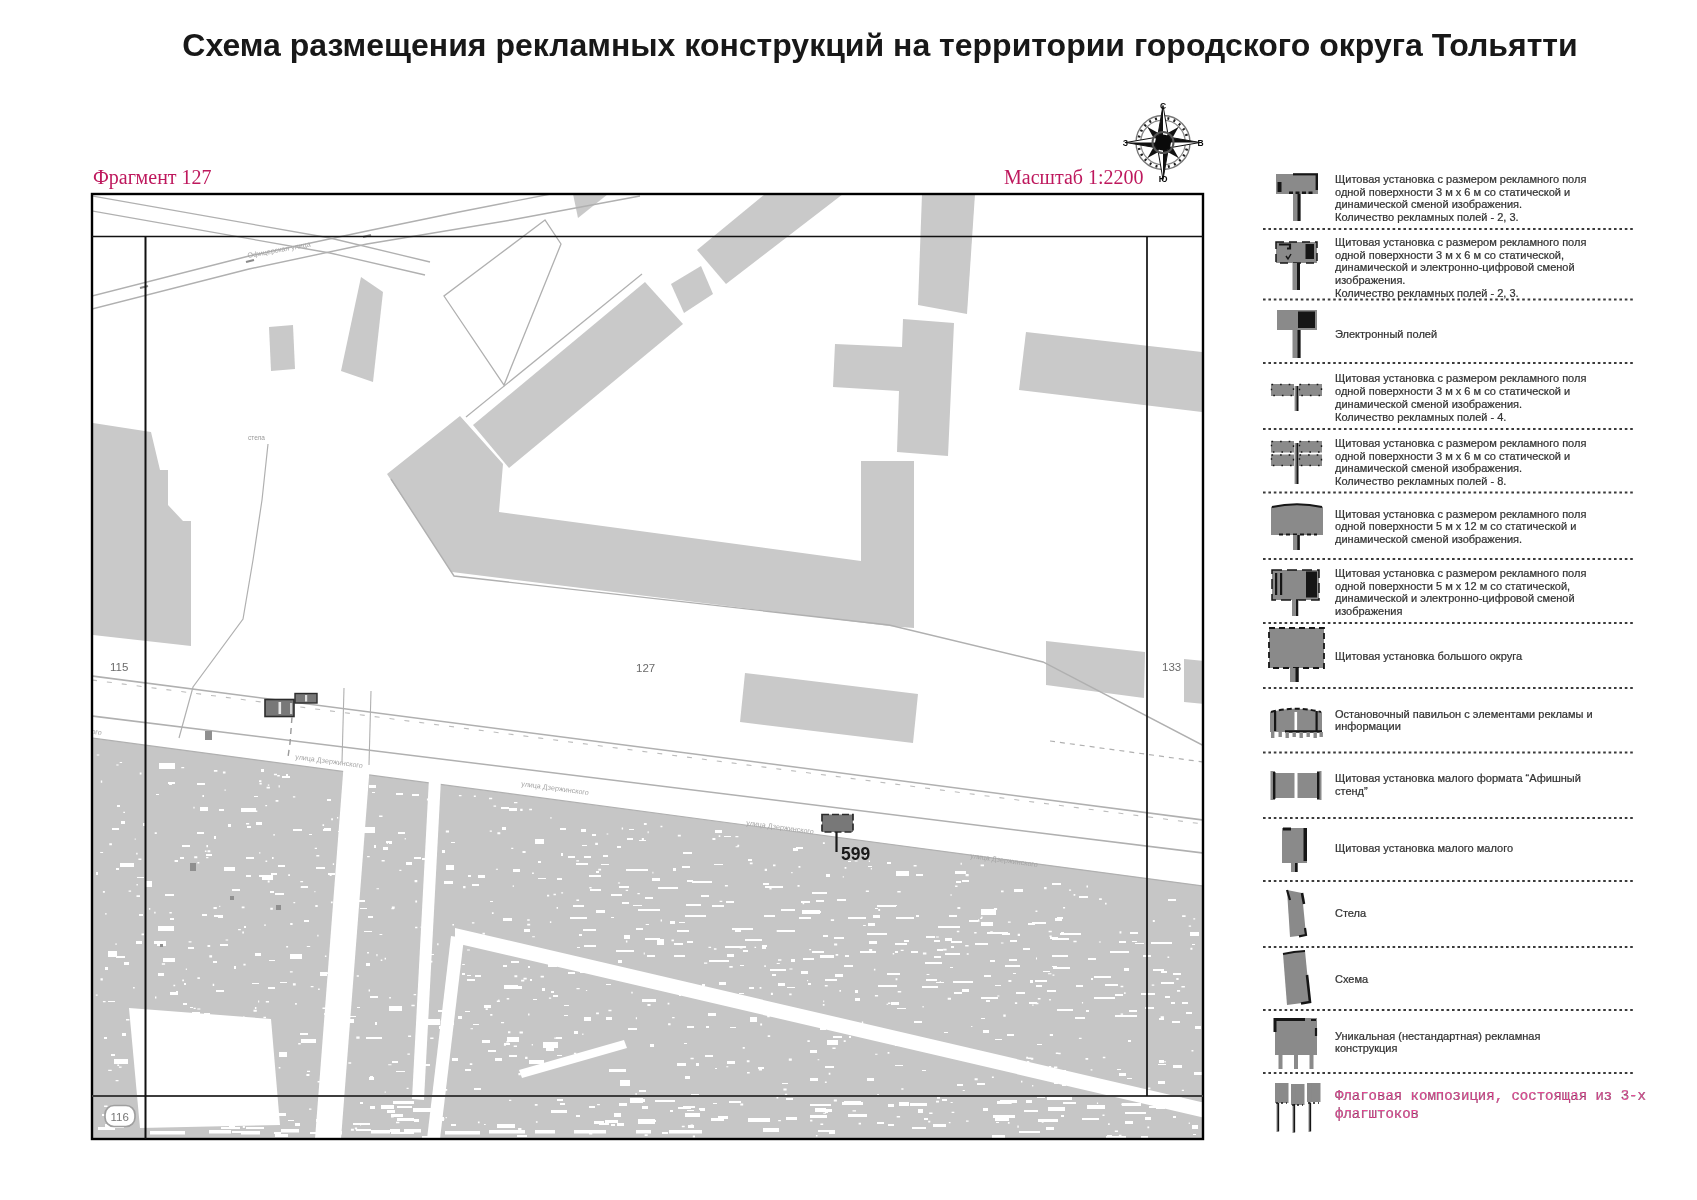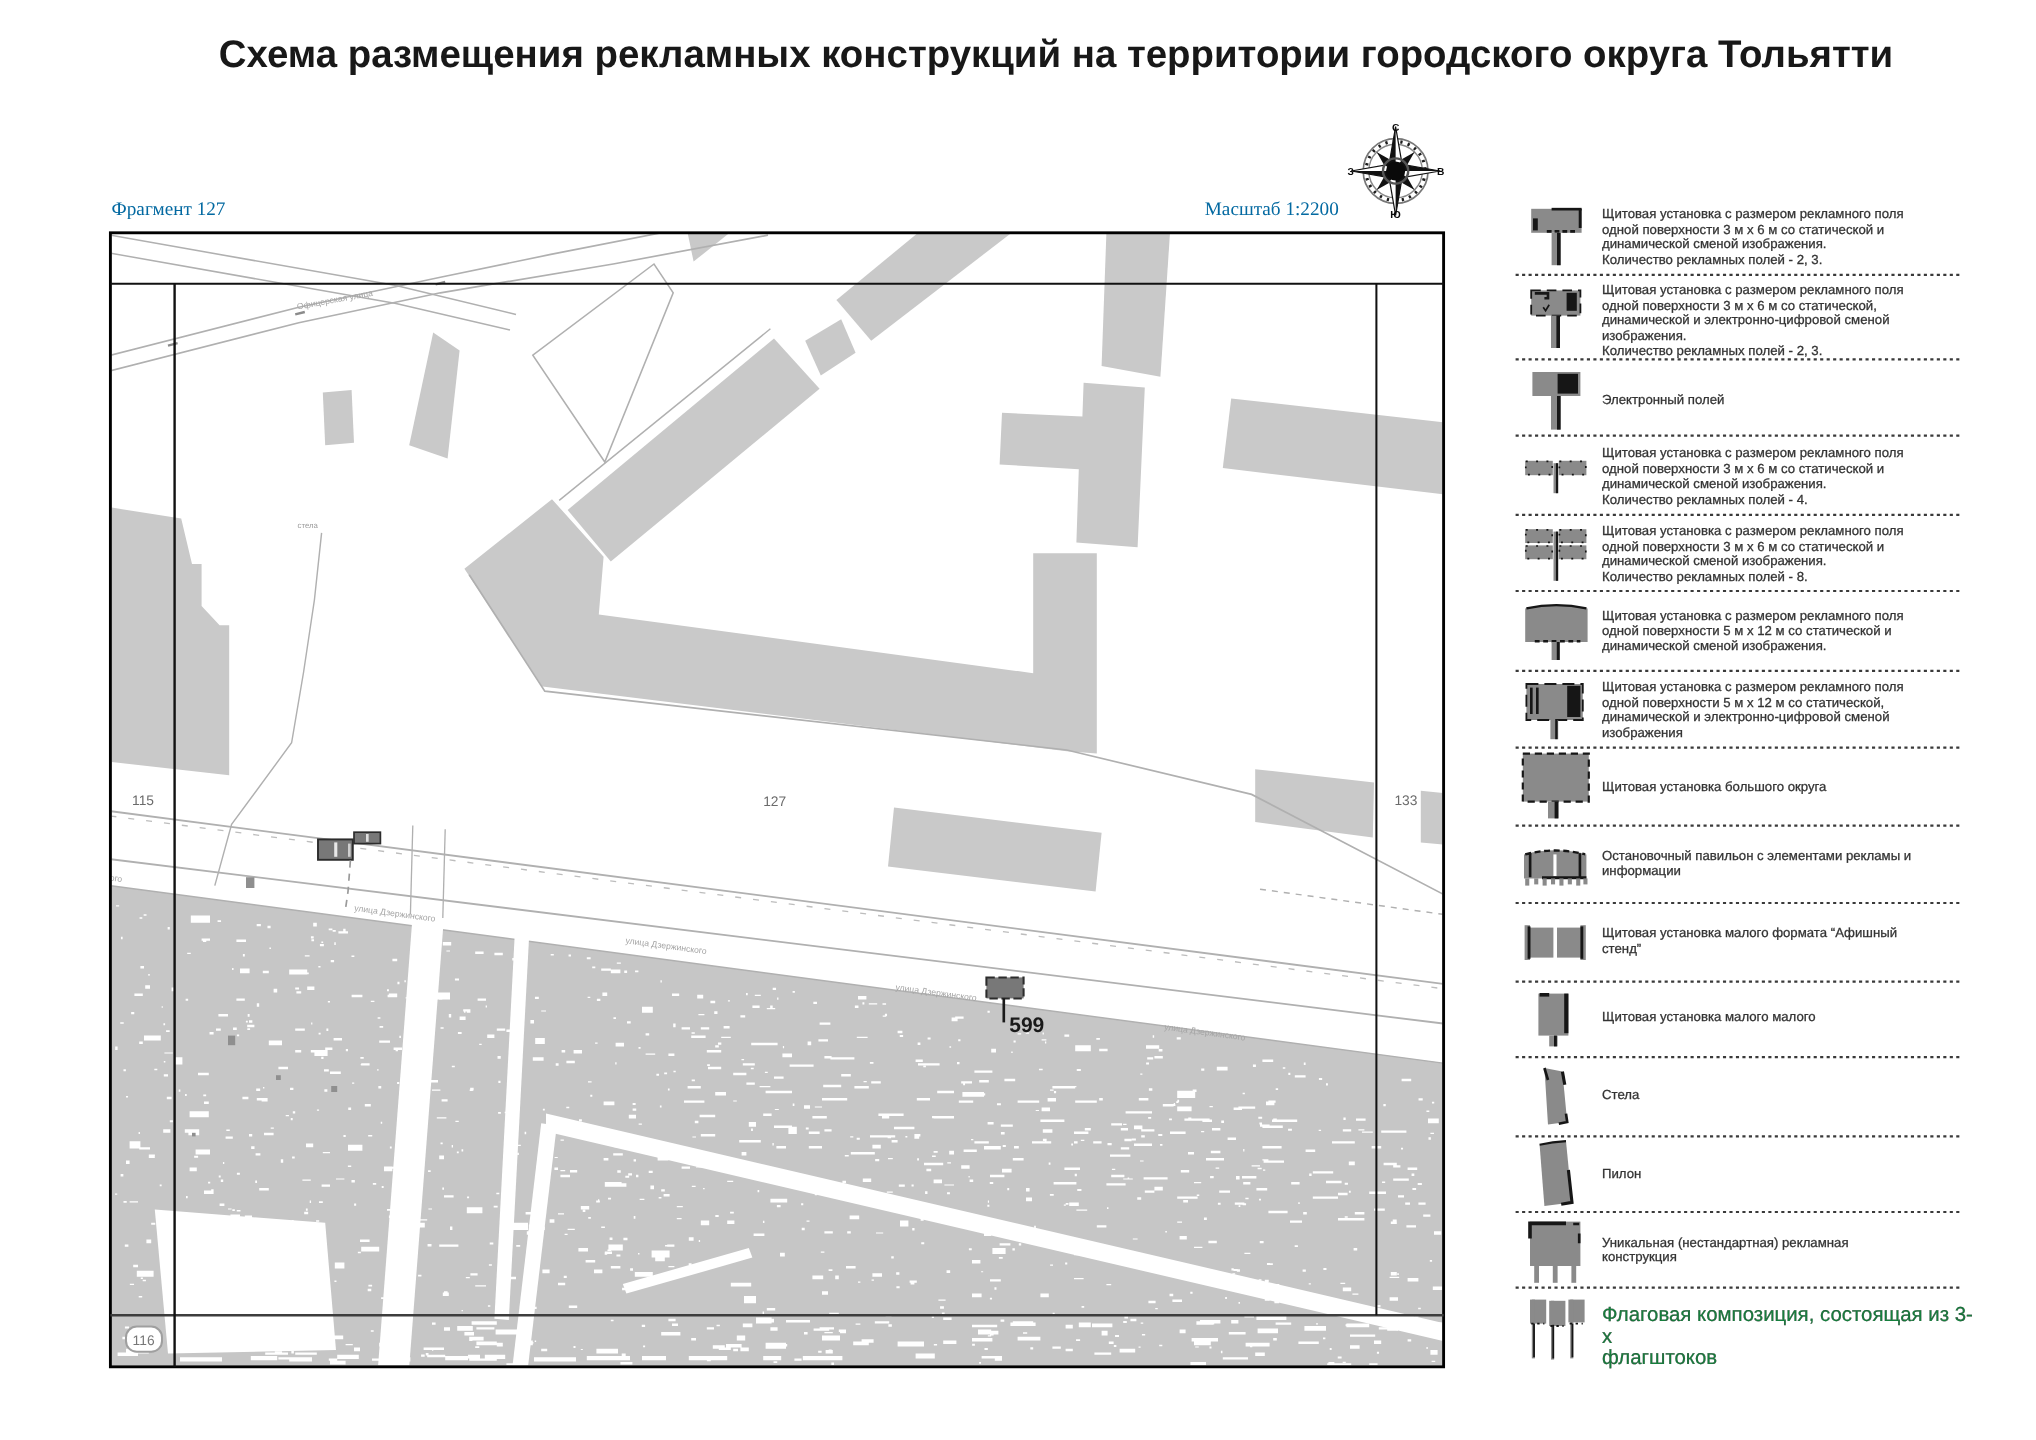--- a/index.html
+++ b/index.html
@@ -1,19 +1,19 @@
 <!DOCTYPE html>
 <html><head><meta charset="utf-8">
 <style>
 html,body{margin:0;padding:0;background:#fff;width:1697px;height:1200px;overflow:hidden}
 body{font-family:"Liberation Sans",sans-serif;position:relative;-webkit-font-smoothing:antialiased}
 .title{position:absolute;left:0;top:27px;width:1760px;text-align:center;font-size:32px;font-weight:bold;color:#181818;letter-spacing:0px}
-.serif-lbl{position:absolute;font-family:"Liberation Serif",serif;font-size:16px;color:#0369a1}
+.serif-lbl{position:absolute;font-family:"Liberation Serif",serif;font-size:20px;color:#be185d}
 .lt{position:absolute;left:1335px;width:316px;font-size:11px;line-height:12.7px;color:#343434;-webkit-text-stroke:0.24px #343434}
-.lt.serif{font-family:Liberation Sans, sans-serif;font-size:17px;line-height:18px;color:#15803d;-webkit-text-stroke:0.2px #1d1d1d}
+.lt.serif{font-family:Liberation Mono, monospace;font-size:14px;line-height:18px;color:#ec4899;-webkit-text-stroke:0.2px #1d1d1d}
 </style></head>
 <body>
 <div class="title">Схема размещения рекламных конструкций на территории городского округа Тольятти</div>
 <div class="serif-lbl" style="left:93px;top:166px">Фрагмент 127</div>
 <div class="serif-lbl" style="left:1004px;top:166px">Масштаб 1:2200</div>
 <svg width="1697" height="1200" viewBox="0 0 1697 1200" style="position:absolute;left:0;top:0">
 <defs>
       <clipPath id="mc">
         <rect x="93" y="195" width="1109" height="943"></rect>
       </clipPath>
@@ -296,14 +296,14 @@
 <div class="lt" style="top:328px">Электронный полей</div>
 <div class="lt" style="top:372.4px">Щитовая установка с размером рекламного поля<br>одной поверхности 3 м х 6 м со статической и<br>динамической сменой изображения.<br>Количество рекламных полей - 4.</div>
 <div class="lt" style="top:437px">Щитовая установка с размером рекламного поля<br>одной поверхности 3 м х 6 м со статической и<br>динамической сменой изображения.<br>Количество рекламных полей - 8.</div>
 <div class="lt" style="top:507.5px">Щитовая установка с размером рекламного поля<br>одной поверхности 5 м х 12 м со статической и<br>динамической сменой изображения.</div>
 <div class="lt" style="top:567px">Щитовая установка с размером рекламного поля<br>одной поверхности 5 м х 12 м со статической,<br>динамической и электронно-цифровой сменой<br>изображения</div>
 <div class="lt" style="top:649.5px">Щитовая установка большого округа</div>
 <div class="lt" style="top:707.5px">Остановочный павильон с элементами рекламы и<br>информации</div>
 <div class="lt" style="top:772px">Щитовая установка малого формата “Афишный<br>стенд”</div>
 <div class="lt" style="top:841.5px">Щитовая установка малого малого</div>
 <div class="lt" style="top:907px">Стела</div>
-<div class="lt" style="top:973px">Пилон</div>
+<div class="lt" style="top:973px">Схема</div>
 <div class="lt" style="top:1029.5px">Уникальная (нестандартная) рекламная<br>конструкция</div>
 <div class="lt serif" style="top:1087px">Флаговая композиция, состоящая из 3-х<br>флагштоков</div>
 </body></html>

